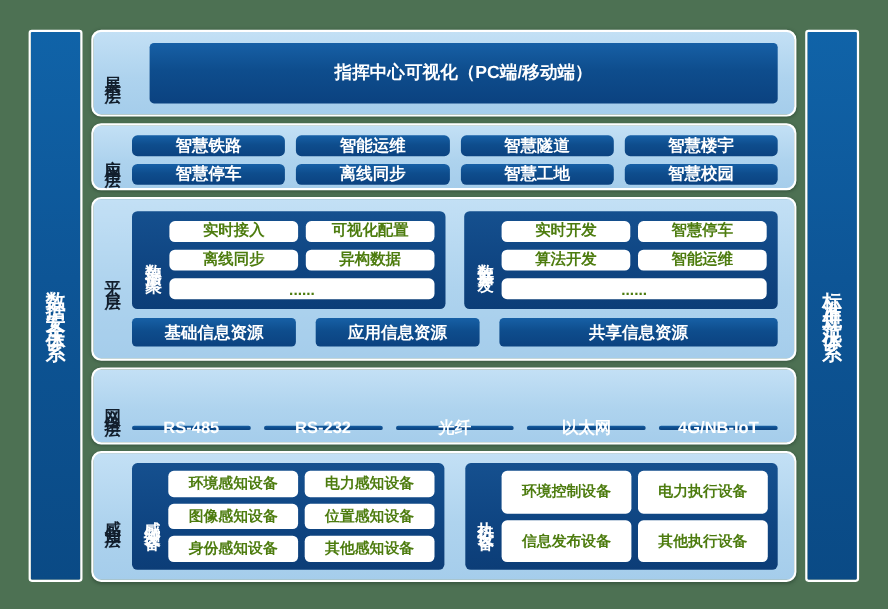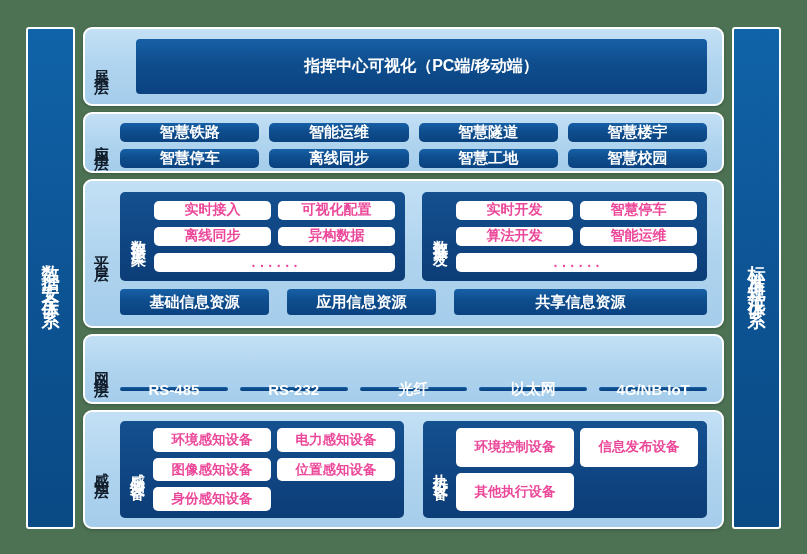--- a/index.html
+++ b/index.html
@@ -74,23 +74,22 @@
     display:flex;align-items:stretch;gap:4px;
   }
   .group-label{flex:0 0 24px;display:flex;align-items:center;justify-content:center;}
   .group-label .vtext{font-size:15px;letter-spacing:4px;}
   .chip-grid{
     flex:1;display:grid;grid-template-columns:1fr 1fr;
     grid-auto-rows:1fr;gap:7px;min-width:0;
   }
   .chip{
     background:#ffffff;border-radius:5px;
-    color:#ec4899;font-weight:bold;font-size:14px;
+    color:#4d7c0f;font-weight:bold;font-size:14px;
     display:flex;align-items:center;justify-content:center;
-    font-family:Liberation Mono, monospace;
   }
   .chip-wide{grid-column:1 / span 2;}
   .resource-row{display:flex;gap:18px;margin-top:8px;height:26px;flex:0 0 26px;}
   .resource-box{font-size:15px;border-radius:4px;}
   .res-0{flex:1;}.res-1{flex:1;}.res-2{flex:1.7;}
   
   .p-network{height:70px;}
   .p-network .panel-content{padding:11px 15px 11px 3px;display:flex;gap:12px;margin-top:40px;}
   .net-box{flex:1;font-size:15px;}
   
@@ -200,29 +199,31 @@
         <div class="group-box">
           <div class="group-label">
             <span class="vtext">感知设备</span>
           </div>
           <div class="chip-grid">
             <div class="chip">环境感知设备</div>
             <div class="chip">电力感知设备</div>
             <div class="chip">图像感知设备</div>
             <div class="chip">位置感知设备</div>
             <div class="chip">身份感知设备</div>
+            <div class="chip">其他感知设备</div>
           </div>
         </div>
 
         <div class="group-box">
           <div class="group-label">
             <span class="vtext">执行设备</span>
           </div>
           <div class="chip-grid">
             <div class="chip">环境控制设备</div>
+            <div class="chip">电力执行设备</div>
             <div class="chip">信息发布设备</div>
             <div class="chip">其他执行设备</div>
           </div>
         </div>
 
       </div>
     </div>
 
   </div>
 

